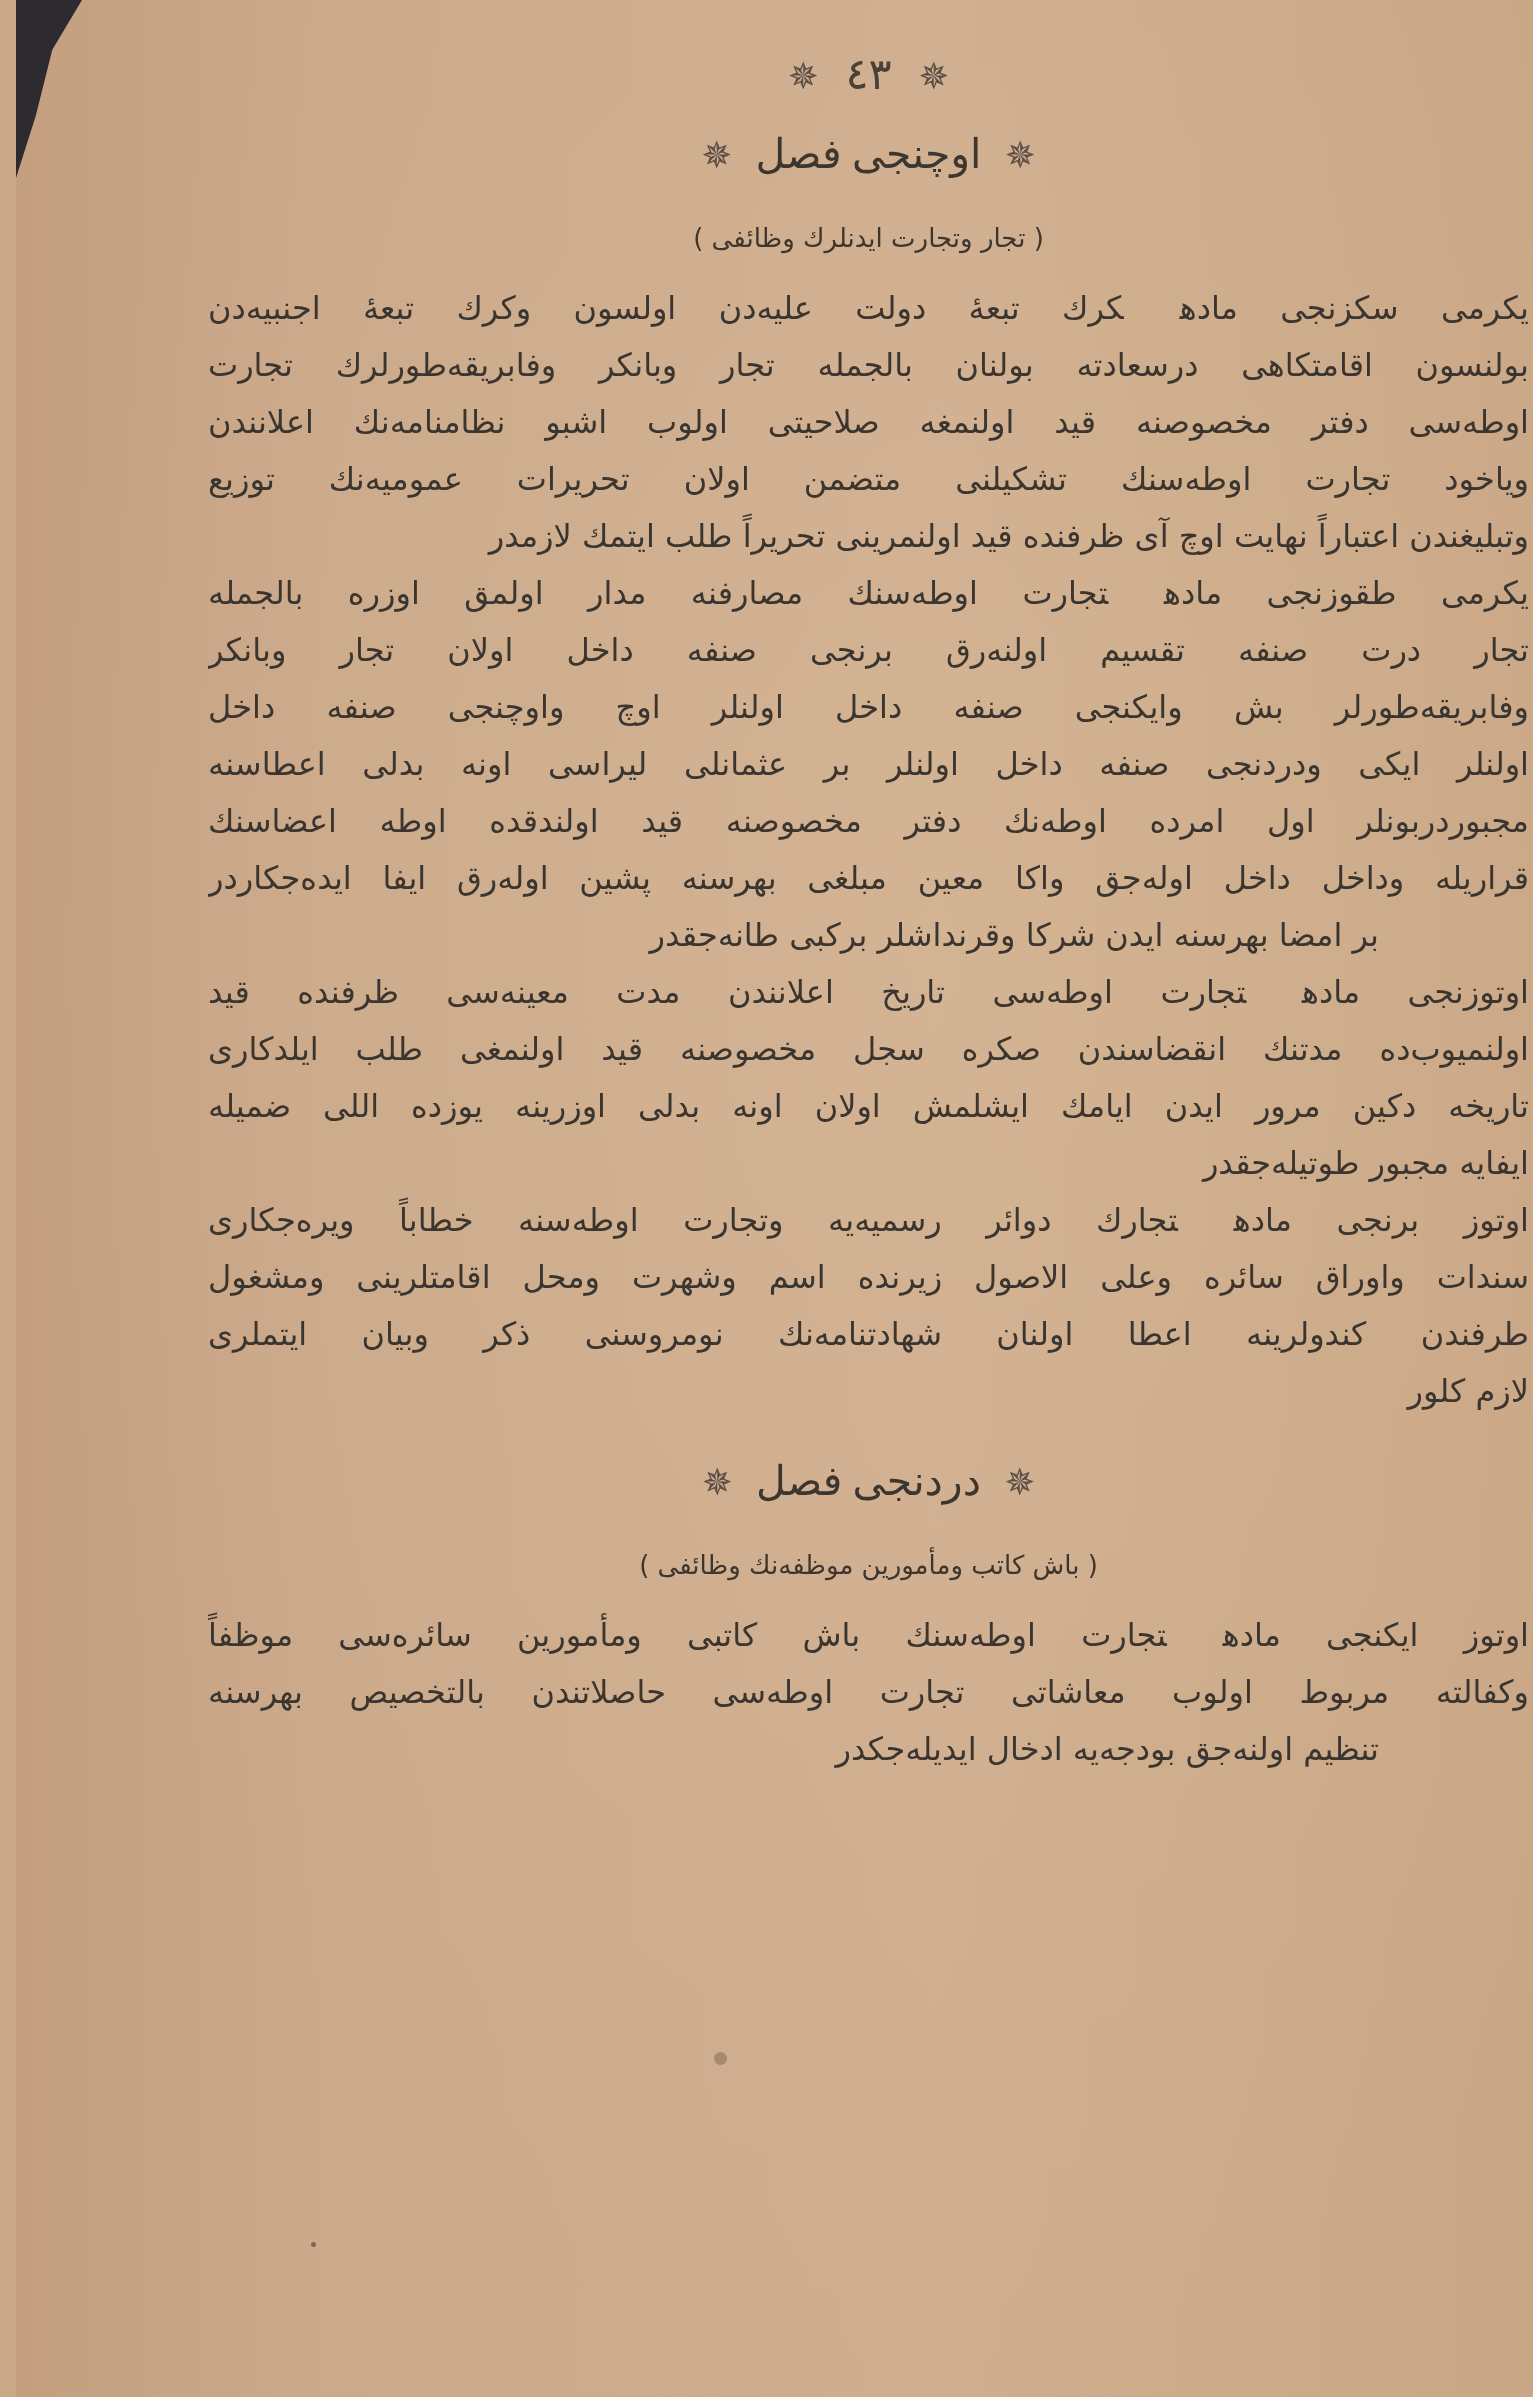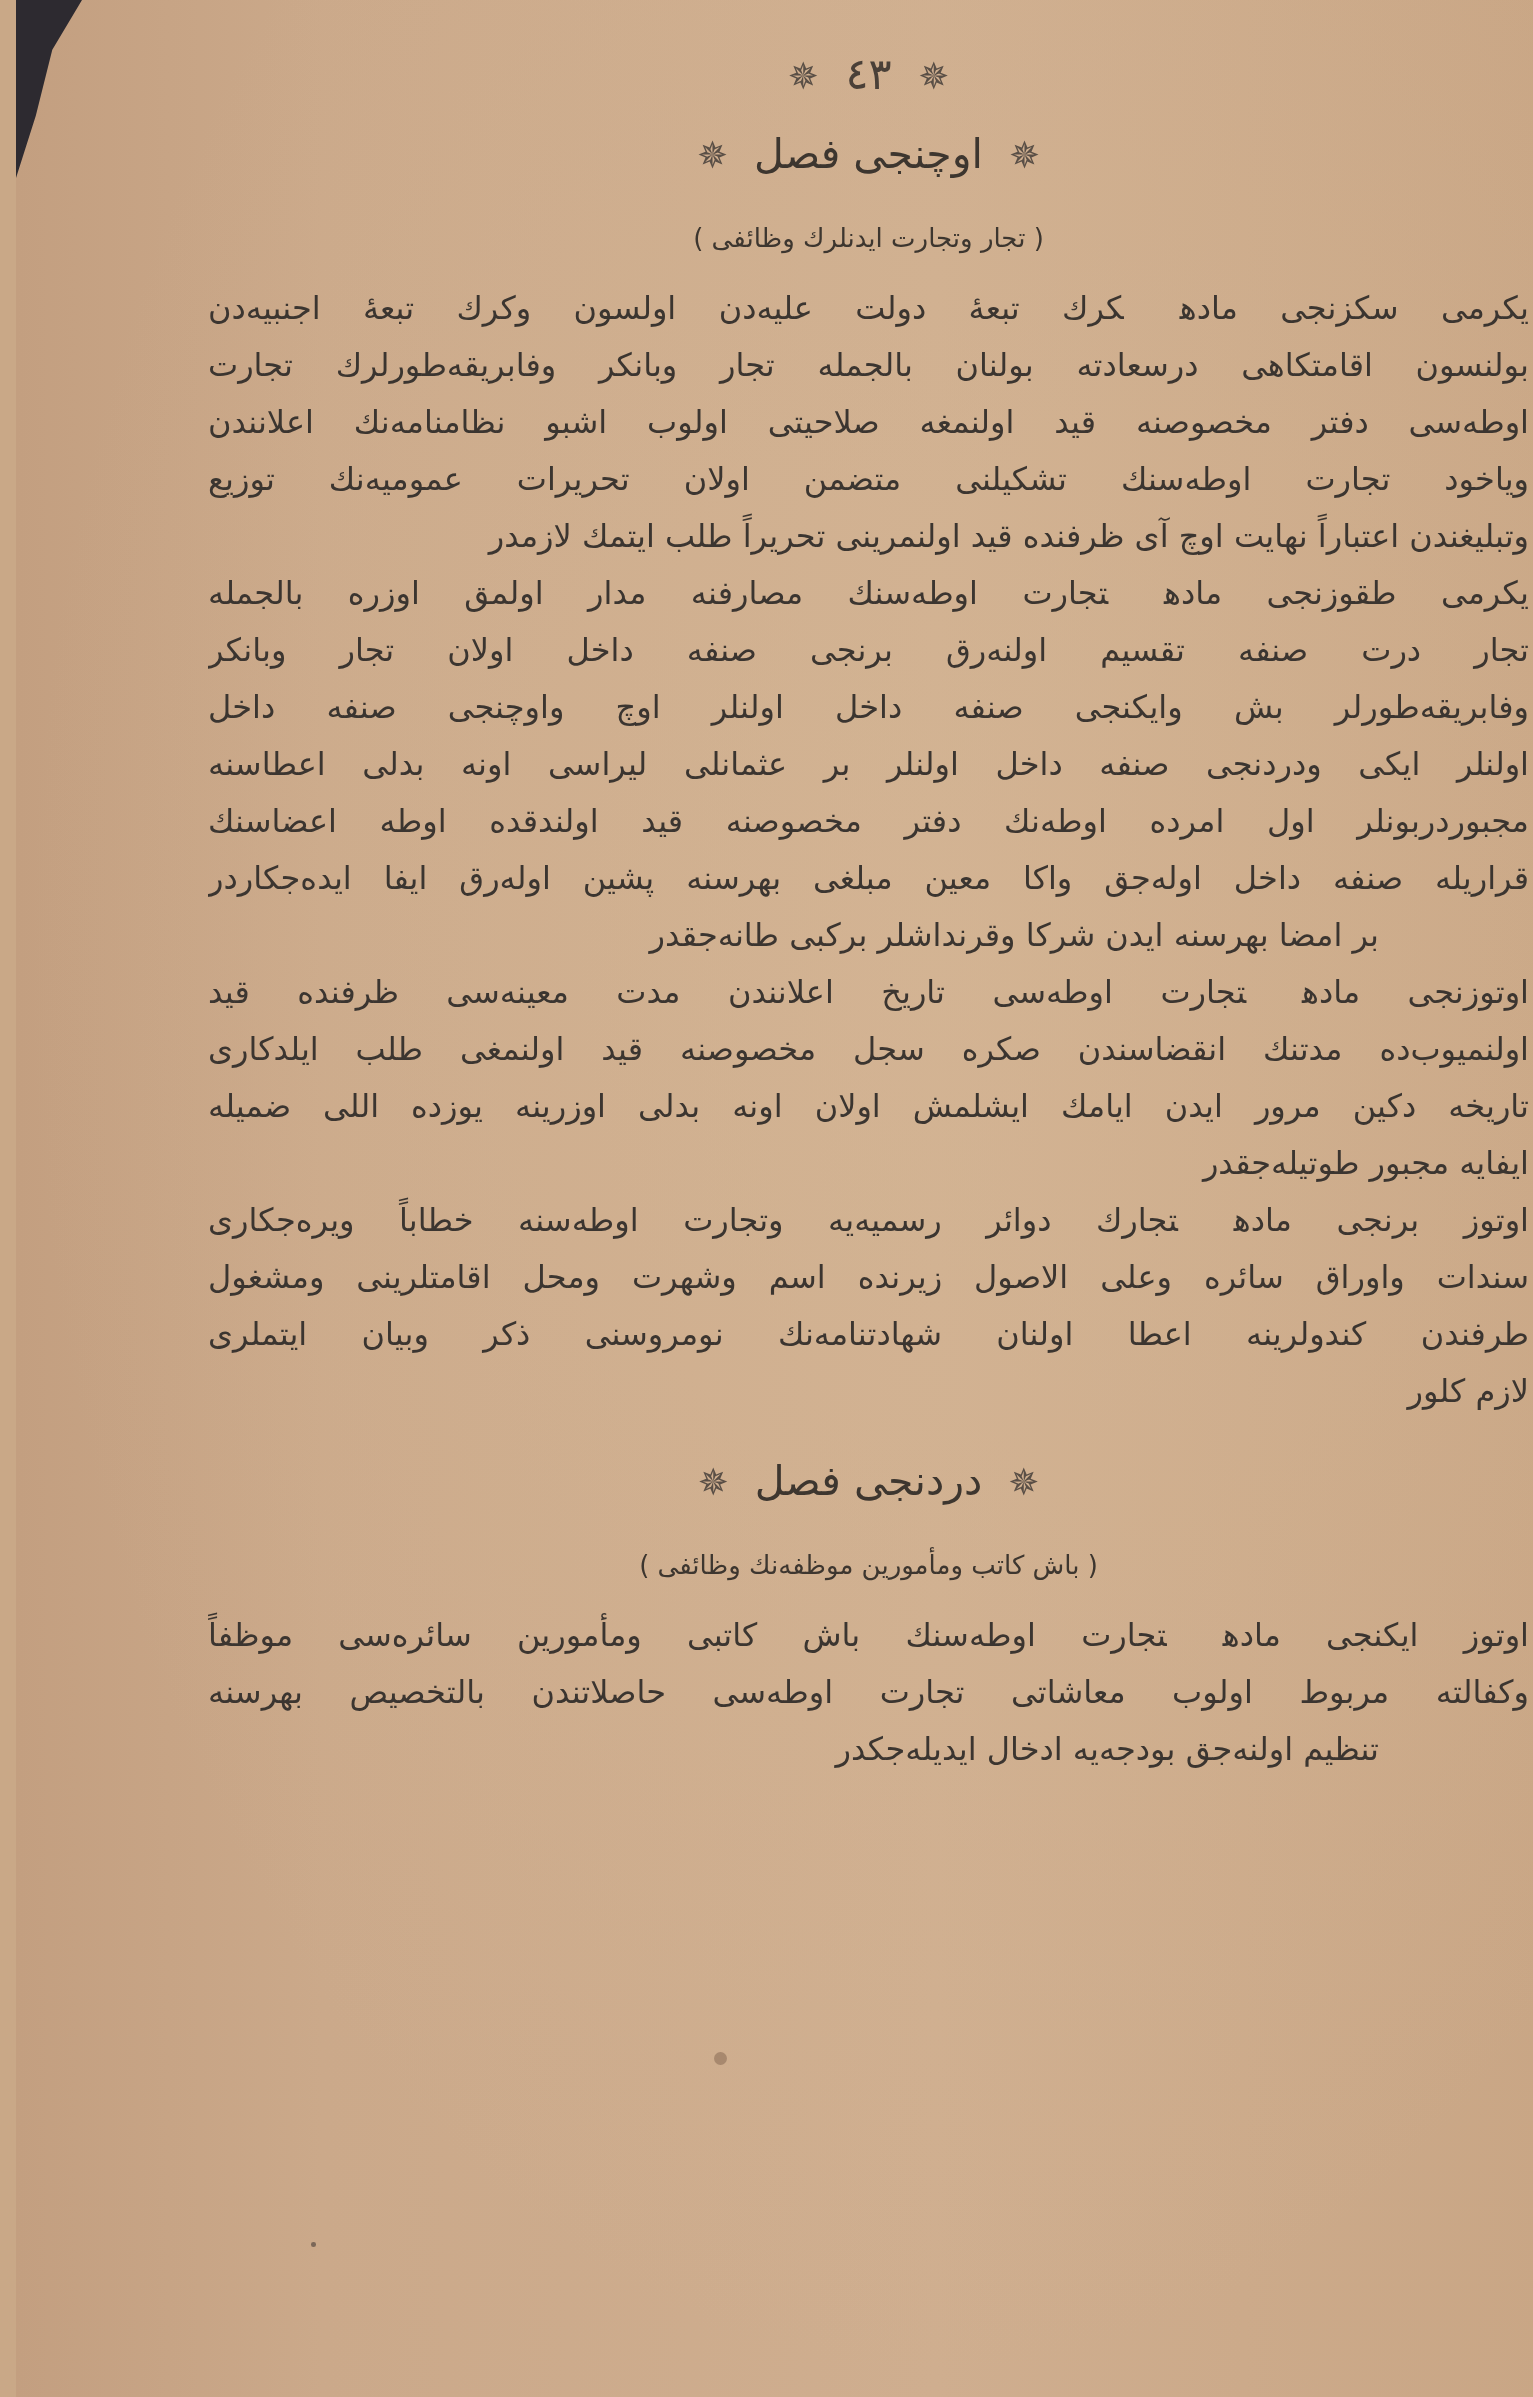--- a/index.html
+++ b/index.html
@@ -22,21 +22,21 @@
     .content {
       position: absolute; left: 192px; top: 37px; width: 1321px;
       direction: rtl; color: #3b3530;
       font-family: "DejaVu Sans", sans-serif;
     }
     .page-number {
       text-align: center; font-size: 43px; line-height: 75px; height: 75px;
       letter-spacing: 5.6px; color: #4a4038;
     }
     .heading {
-      text-align: center; font-size: 41px; line-height: 84px; height: 84px; color: #3d362f;
+      text-align: center; font-size: 41px; line-height: 84px; height: 84px; color: #3d362f; font-family: Liberation Serif, serif;
     }
     .subheading {
       text-align: center; font-size: 26px; line-height: 84px; height: 84px; color: #3d362f;
     }
     .star { color: #5a4f46; font-size: 37px; padding: 0 13px; }
     .line {
       font-size: 32px; line-height: 57px; height: 57px; white-space: nowrap;
       text-align: justify; text-align-last: justify; overflow: hidden;
     }
     .line.last { text-align-last: right; }
@@ -77,21 +77,21 @@
         <div class="line"><span class="article-label">یكرمی سكزنجی ماده</span><span>كرك تبعهٔ دولت علیه‌دن اولسون وكرك تبعهٔ اجنبیه‌دن</span></div>
         <div class="line"><span>بولنسون اقامتكاهی درسعادته بولنان بالجمله تجار وبانكر وفابریقه‌طورلرك تجارت</span></div>
         <div class="line"><span>اوطه‌سی دفتر مخصوصنه قید اولنمغه صلاحیتی اولوب اشبو نظامنامه‌نك اعلانندن</span></div>
         <div class="line"><span>ویاخود تجارت اوطه‌سنك تشكیلنی متضمن اولان تحریرات عمومیه‌نك توزیع</span></div>
         <div class="line last"><span>وتبلیغندن اعتباراً نهایت اوچ آی ظرفنده قید اولنمرینی تحریراً طلب ایتمك لازمدر</span></div>
         <div class="line"><span class="article-label">یكرمی طقوزنجی ماده</span><span>تجارت اوطه‌سنك مصارفنه مدار اولمق اوزره بالجمله</span></div>
         <div class="line"><span>تجار درت صنفه تقسیم اولنه‌رق برنجی صنفه داخل اولان تجار وبانكر</span></div>
         <div class="line"><span>وفابریقه‌طورلر بش وایكنجی صنفه داخل اولنلر اوچ واوچنجی صنفه داخل</span></div>
         <div class="line"><span>اولنلر ایكی ودردنجی صنفه داخل اولنلر بر عثمانلی لیراسی اونه بدلی اعطاسنه</span></div>
         <div class="line"><span>مجبوردربونلر اول امرده اوطه‌نك دفتر مخصوصنه قید اولندقده اوطه اعضاسنك</span></div>
-        <div class="line"><span>قراریله صنفه داخل اوله‌جق واكا معین مبلغی بهرسنه پشین اوله‌رق ایفا ایده‌جكاردر</span></div>
+        <div class="line"><span>قراریله وداخل داخل اوله‌جق واكا معین مبلغی بهرسنه پشین اوله‌رق ایفا ایده‌جكاردر</span></div>
         <div class="line short"><span>بر امضا بهرسنه ایدن شركا وقرنداشلر بركبی طانه‌جقدر</span></div>
         <div class="line"><span class="article-label">اوتوزنجی ماده</span><span>تجارت اوطه‌سی تاریخ اعلانندن مدت معینه‌سی ظرفنده قید</span></div>
         <div class="line"><span>اولنمیوب‌ده مدتنك انقضاسندن صكره سجل مخصوصنه قید اولنمغی طلب ایلدكاری</span></div>
         <div class="line"><span>تاریخه دكین مرور ایدن ایامك ایشلمش اولان اونه بدلی اوزرینه یوزده اللی ضمیله</span></div>
         <div class="line last"><span>ایفایه مجبور طوتیله‌جقدر</span></div>
         <div class="line"><span class="article-label">اوتوز برنجی ماده</span><span>تجارك دوائر رسمیه‌یه وتجارت اوطه‌سنه خطاباً ویره‌جكاری</span></div>
         <div class="line"><span>سندات واوراق سائره وعلی الاصول زیرنده اسم وشهرت ومحل اقامتلرینی ومشغول</span></div>
         <div class="line"><span>طرفندن كندولرینه اعطا اولنان شهادتنامه‌نك نومروسنی ذكر وبیان ایتملری</span></div>
         <div class="line last"><span>لازم كلور</span></div>
       </div>

